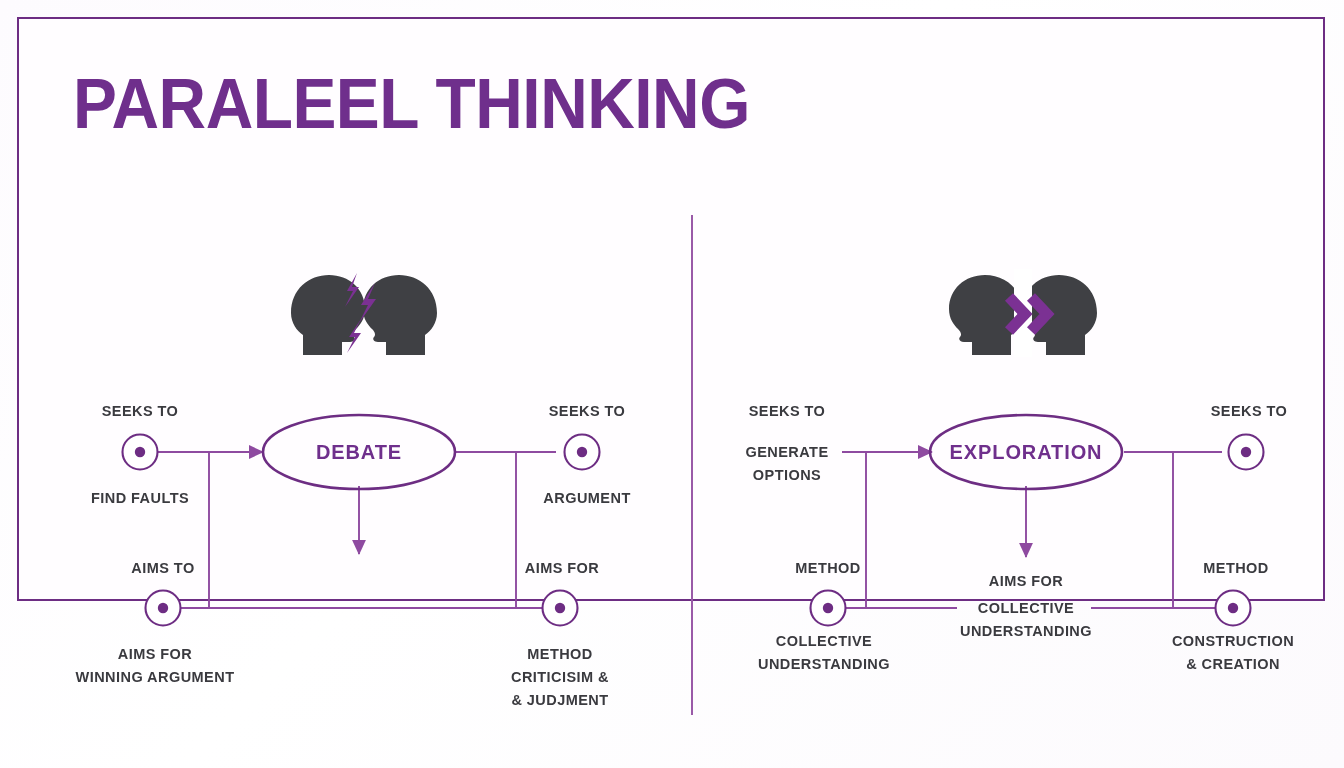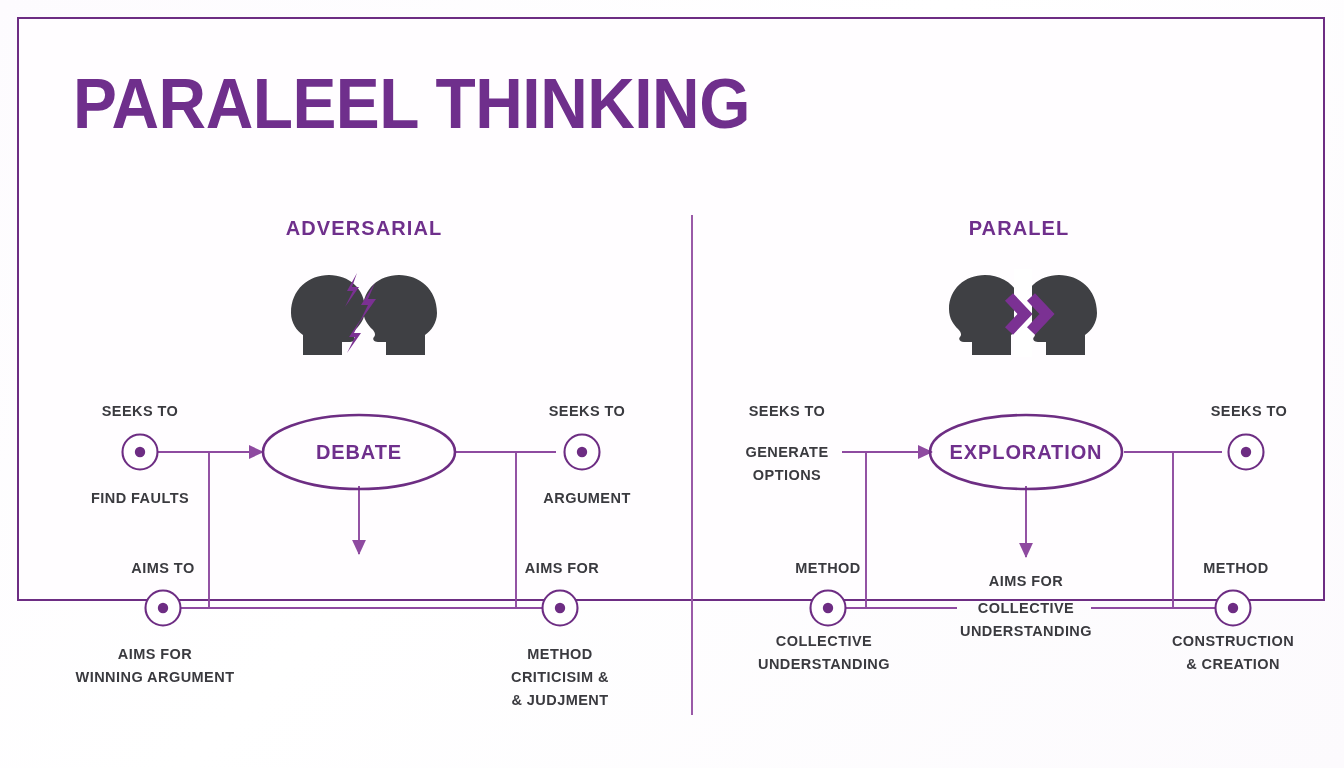--- a/index.html
+++ b/index.html
@@ -97,22 +97,20 @@
 </head>
 <body>
 
 <div id="poster">
   <div id="frame">
 
     <div id="title">PARALEEL THINKING</div>
 
     <div id="divider"></div>
 
-    <div class="panel-title" id="panel-title-left">ADVERSARIAL</div>
-    <div class="panel-title" id="panel-title-right">PARALEL</div>
 
     <div class="icon-wrap" id="icon-adversarial">
       <svg width="166" height="88" viewBox="0 0 166 88">
 
         <path class="head" d="M10 44 C10 20 28 6 48 6 C68 6 84 20 84 40 C84 50 79 56 75 60
                                C72 63 71 66 73 68 C75 70 73 73 69 73 L61 73 L61 86 L22 86 L22 66
                                C16 62 10 54 10 44 Z"></path>
 
         <path class="head" d="M156 44 C156 20 138 6 118 6 C98 6 82 20 82 40 C82 50 87 56 91 60
                                C94 63 95 66 93 68 C91 70 93 73 97 73 L105 73 L105 86 L144 86 L144 66

